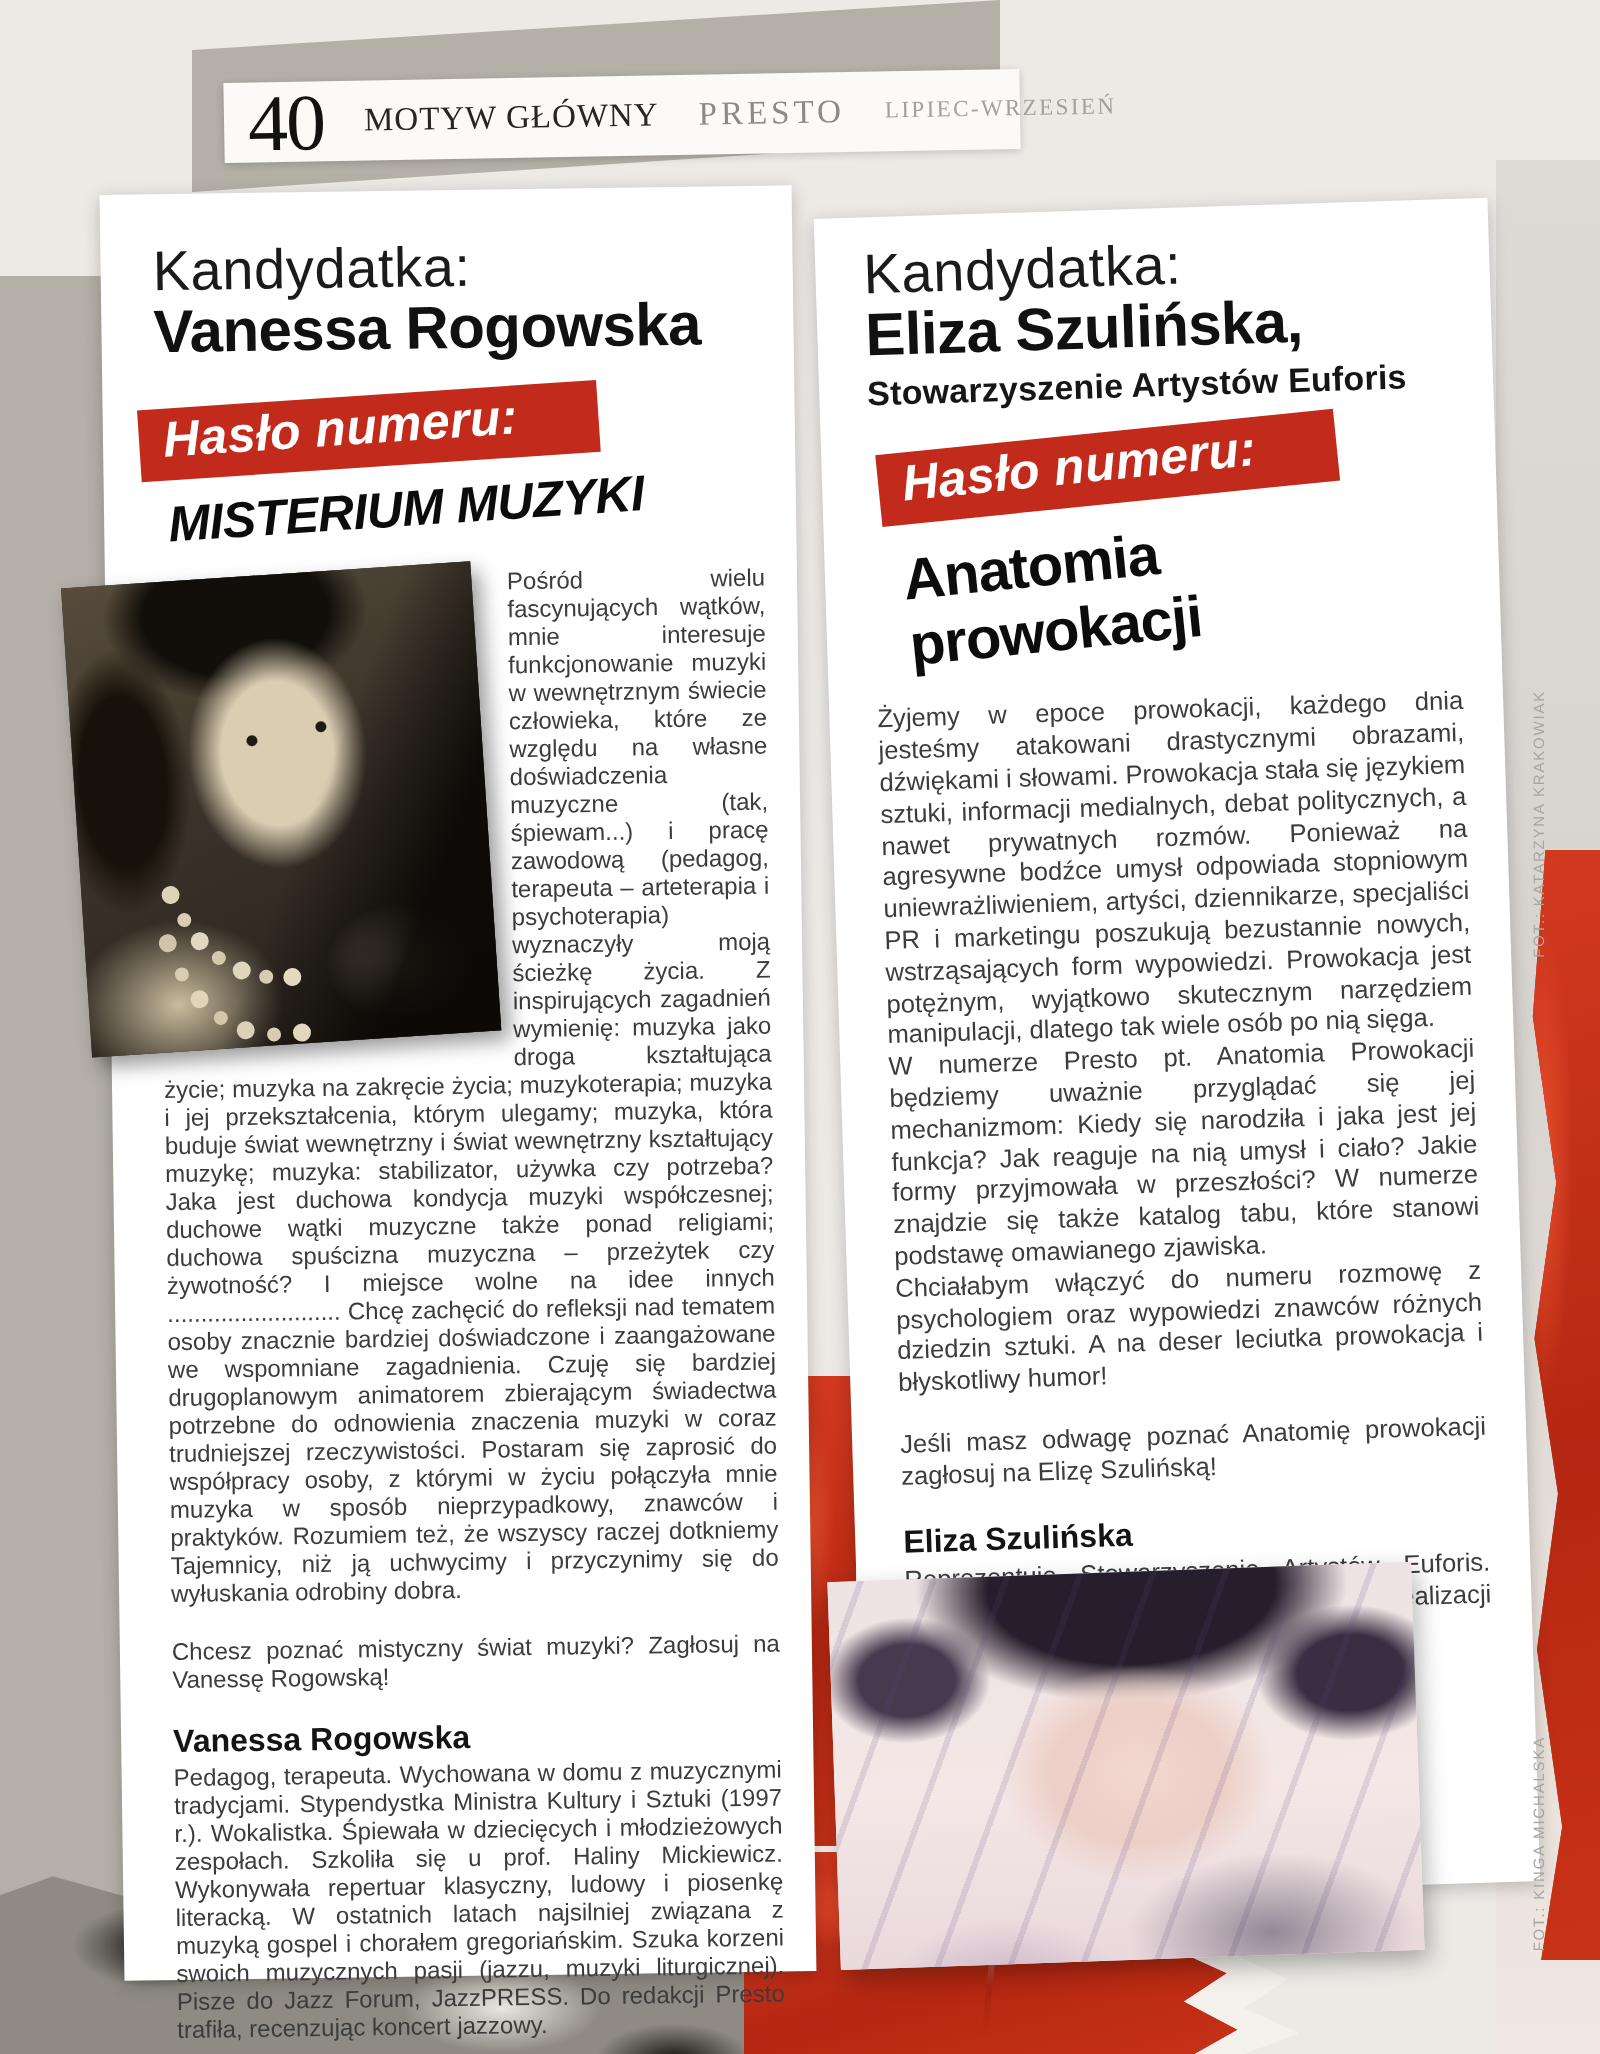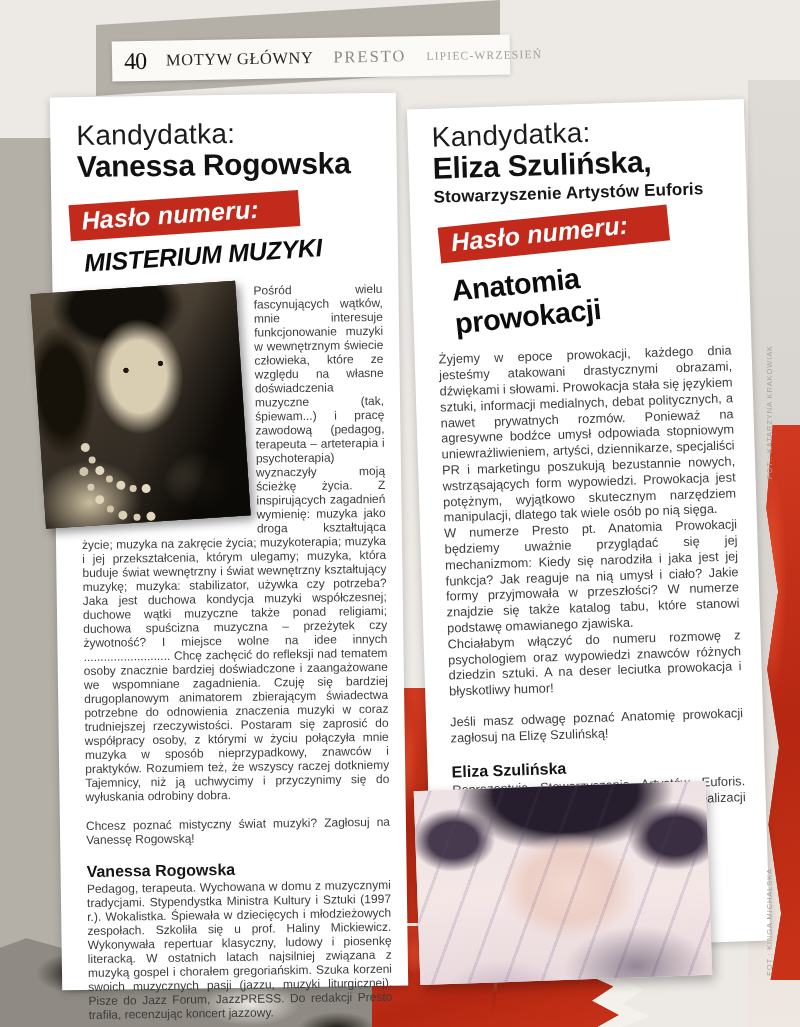--- a/index.html
+++ b/index.html
@@ -61,21 +61,21 @@
                     transform:rotate(6deg); }
 
   
   .header-strip {
     position:absolute; left:112px; top:38px; width:398px; height:40px; z-index:4;
     background:#fbfaf7; box-shadow:0 1px 4px rgba(0,0,0,.18);
     transform:rotate(-1deg);
     display:flex; align-items:center; padding:0 12px;
     font-family:"Liberation Serif", serif; white-space:nowrap;
   }
-  .page-number { font-size:24px; color:#121212; letter-spacing:-1px; }
+  .page-number { font-size:40px; color:#121212; letter-spacing:-1px; }
   .hdr-div { width:1px; height:21px; background:#9a968f; margin:0 10px; }
   .hdr-section { font-size:16.5px; color:#262626; letter-spacing:.5px; }
   .hdr-mag { font-size:16.5px; color:#8d8a85; letter-spacing:2px; }
   .hdr-issue { font-size:11.5px; color:#a3a09a; letter-spacing:1.2px; }
 
   
   .card {
     position:absolute; background:#fff; z-index:4;
     box-shadow:0 2px 9px rgba(0,0,0,.22);
   }

